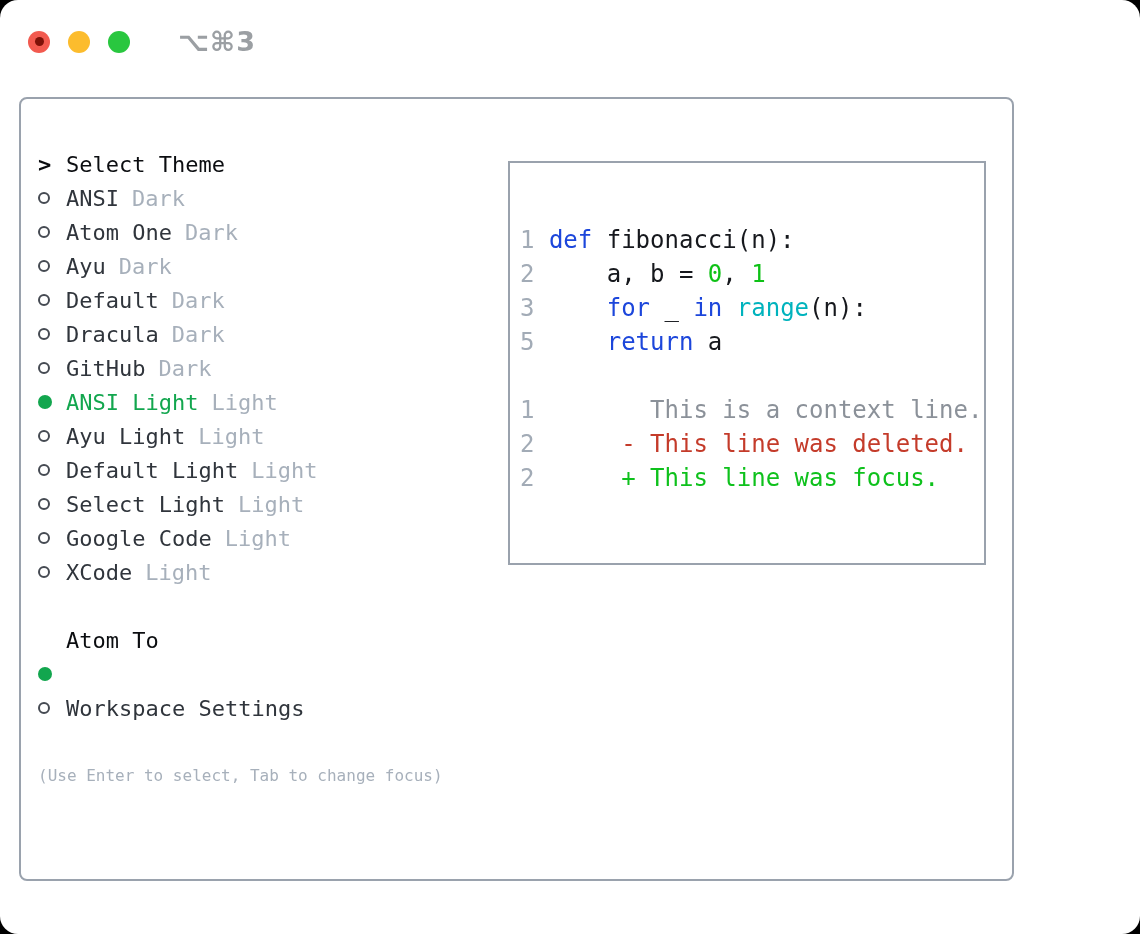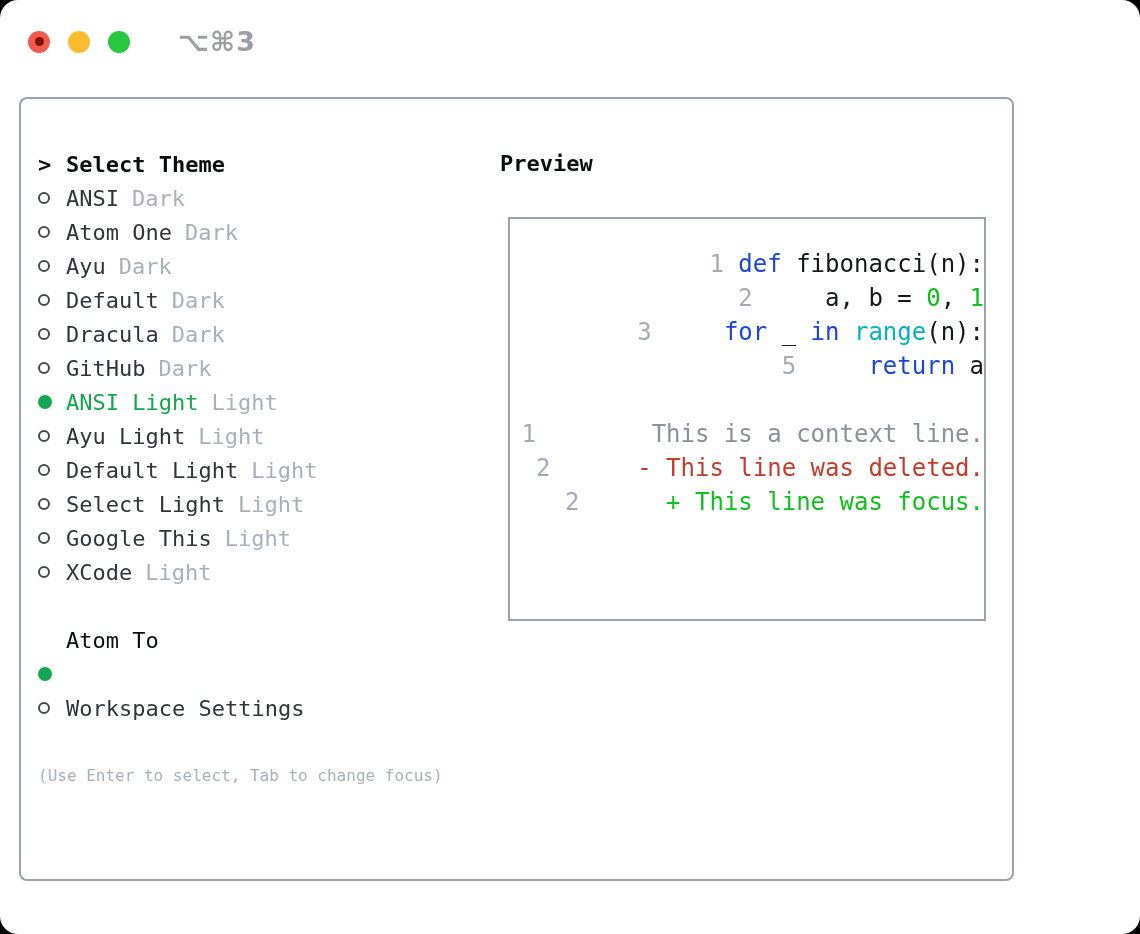--- a/index.html
+++ b/index.html
@@ -26,33 +26,33 @@
   .dot-inner{width:9px;height:9px;border-radius:50%;background:var(--traffic-red-dot);}
   .shortcut{margin-left:30px;font-size:27px;font-weight:700;color:#9b9fa3;
     font-family:"DejaVu Sans","Liberation Sans",sans-serif;letter-spacing:1px;}
   .main-box{position:absolute;left:19px;top:97px;width:995px;height:784px;
     border:2px solid var(--border-gray);border-radius:8px;
     padding:48px 0 0 17px;display:flex;}
   .left-col{width:462px;}
   .row{display:flex;align-items:center;height:34px;font-size:22px;white-space:pre;}
   .marker{width:28px;display:flex;align-items:center;flex:none;}
   .prompt{font-weight:700;color:var(--header-black);font-size:22px;}
-  .header-text{font-weight:700;color:var(--header-black);}
+  .header-text{font-weight:400;color:var(--header-black);}
   .radio{width:12px;height:12px;border:2px solid #454a52;border-radius:50%;}
   .radio.sel{width:14px;height:14px;border:none;background:var(--accent-green);}
   .theme-name{color:var(--text-dark);}
   .theme-name.sel{color:var(--accent-green);}
   .variant{color:var(--muted);margin-left:13px;}
   .applyto-text{color:var(--header-black);}
   .spacer-row{height:34px;}
   .hint{margin-top:0;max-width:435px;font-size:16px;line-height:34px;color:var(--muted);}
   .right-col{flex:1;}
   .preview-title{font-size:22px;font-weight:700;color:var(--header-black);height:34px;line-height:34px;}
-  .preview-box{margin-left:8px;margin-top:36px;width:478px;height:404px;
-    border:2px solid var(--border-gray);padding:28px 0 0 10px;overflow:hidden;text-align:right;}
+  .preview-box{margin-left:8px;margin-top:14px;width:478px;height:404px;
+    border:2px solid var(--border-gray);padding:60px 0 0 10px;overflow:hidden;}
   .code-line{white-space:pre;font-size:24px;line-height:34px;height:34px;}
   .seg-ln{color:var(--ln);}
   .seg-fg{color:#16181d;}
   .seg-kw{color:var(--kw);}
   .seg-fn{color:var(--fn);}
   .seg-num{color:var(--numc);}
   .seg-ctx{color:var(--ctx);}
   .seg-del{color:var(--del);}
   .seg-add{color:var(--add);}
 </style>
@@ -80,21 +80,21 @@
           <div class="row"><span class="marker"><span class="radio"></span></span><span class="theme-name">ANSI</span><span class="variant">Dark</span></div>
           <div class="row"><span class="marker"><span class="radio"></span></span><span class="theme-name">Atom One</span><span class="variant">Dark</span></div>
           <div class="row"><span class="marker"><span class="radio"></span></span><span class="theme-name">Ayu</span><span class="variant">Dark</span></div>
           <div class="row"><span class="marker"><span class="radio"></span></span><span class="theme-name">Default</span><span class="variant">Dark</span></div>
           <div class="row"><span class="marker"><span class="radio"></span></span><span class="theme-name">Dracula</span><span class="variant">Dark</span></div>
           <div class="row"><span class="marker"><span class="radio"></span></span><span class="theme-name">GitHub</span><span class="variant">Dark</span></div>
           <div class="row"><span class="marker"><span class="radio sel"></span></span><span class="theme-name sel">ANSI Light</span><span class="variant">Light</span></div>
           <div class="row"><span class="marker"><span class="radio"></span></span><span class="theme-name">Ayu Light</span><span class="variant">Light</span></div>
           <div class="row"><span class="marker"><span class="radio"></span></span><span class="theme-name">Default Light</span><span class="variant">Light</span></div>
           <div class="row"><span class="marker"><span class="radio"></span></span><span class="theme-name">Select Light</span><span class="variant">Light</span></div>
-          <div class="row"><span class="marker"><span class="radio"></span></span><span class="theme-name">Google This</span><span class="variant">Light</span></div>
+          <div class="row"><span class="marker"><span class="radio"></span></span><span class="theme-name">Google Code</span><span class="variant">Light</span></div>
           <div class="row"><span class="marker"><span class="radio"></span></span><span class="theme-name">XCode</span><span class="variant">Light</span></div>
         </div>
 
       <div class="spacer-row"></div>
 
       <div class="row">
         <span class="marker"></span>
         <span class="applyto-text">Atom To</span>
       </div>
 
@@ -102,21 +102,20 @@
           <div class="row"><span class="marker"><span class="radio sel"></span></span></div>
           <div class="row"><span class="marker"><span class="radio"></span></span><span class="theme-name">Workspace Settings</span></div>
         </div>
 
       <div class="spacer-row"></div>
 
       <div class="hint">(Use Enter to select, Tab to change focus)</div>
     </div>
 
     <div class="right-col">
-      <div class="preview-title">Preview</div>
       <div class="preview-box">
         <div id="code-lines">
             <div class="code-line"><span class="seg-ln">1 </span><span class="seg-kw">def</span><span class="seg-fg"> fibonacci(n):</span></div>
             <div class="code-line"><span class="seg-ln">2 </span><span class="seg-fg">    a, b = </span><span class="seg-num">0</span><span class="seg-fg">, </span><span class="seg-num">1</span></div>
             <div class="code-line"><span class="seg-ln">3 </span><span class="seg-fg">    </span><span class="seg-kw">for</span><span class="seg-fg"> _ </span><span class="seg-kw">in</span><span class="seg-fg"> </span><span class="seg-fn">range</span><span class="seg-fg">(n):</span></div>
             <div class="code-line"><span class="seg-ln">5 </span><span class="seg-fg">    </span><span class="seg-kw">return</span><span class="seg-fg"> a</span></div>
             <div class="code-line">&nbsp;</div>
             <div class="code-line"><span class="seg-ln">1 </span><span class="seg-ctx">       This is a context line.</span></div>
             <div class="code-line"><span class="seg-ln">2 </span><span class="seg-del">     - This line was deleted.</span></div>
             <div class="code-line"><span class="seg-ln">2 </span><span class="seg-add">     + This line was focus.</span></div>

